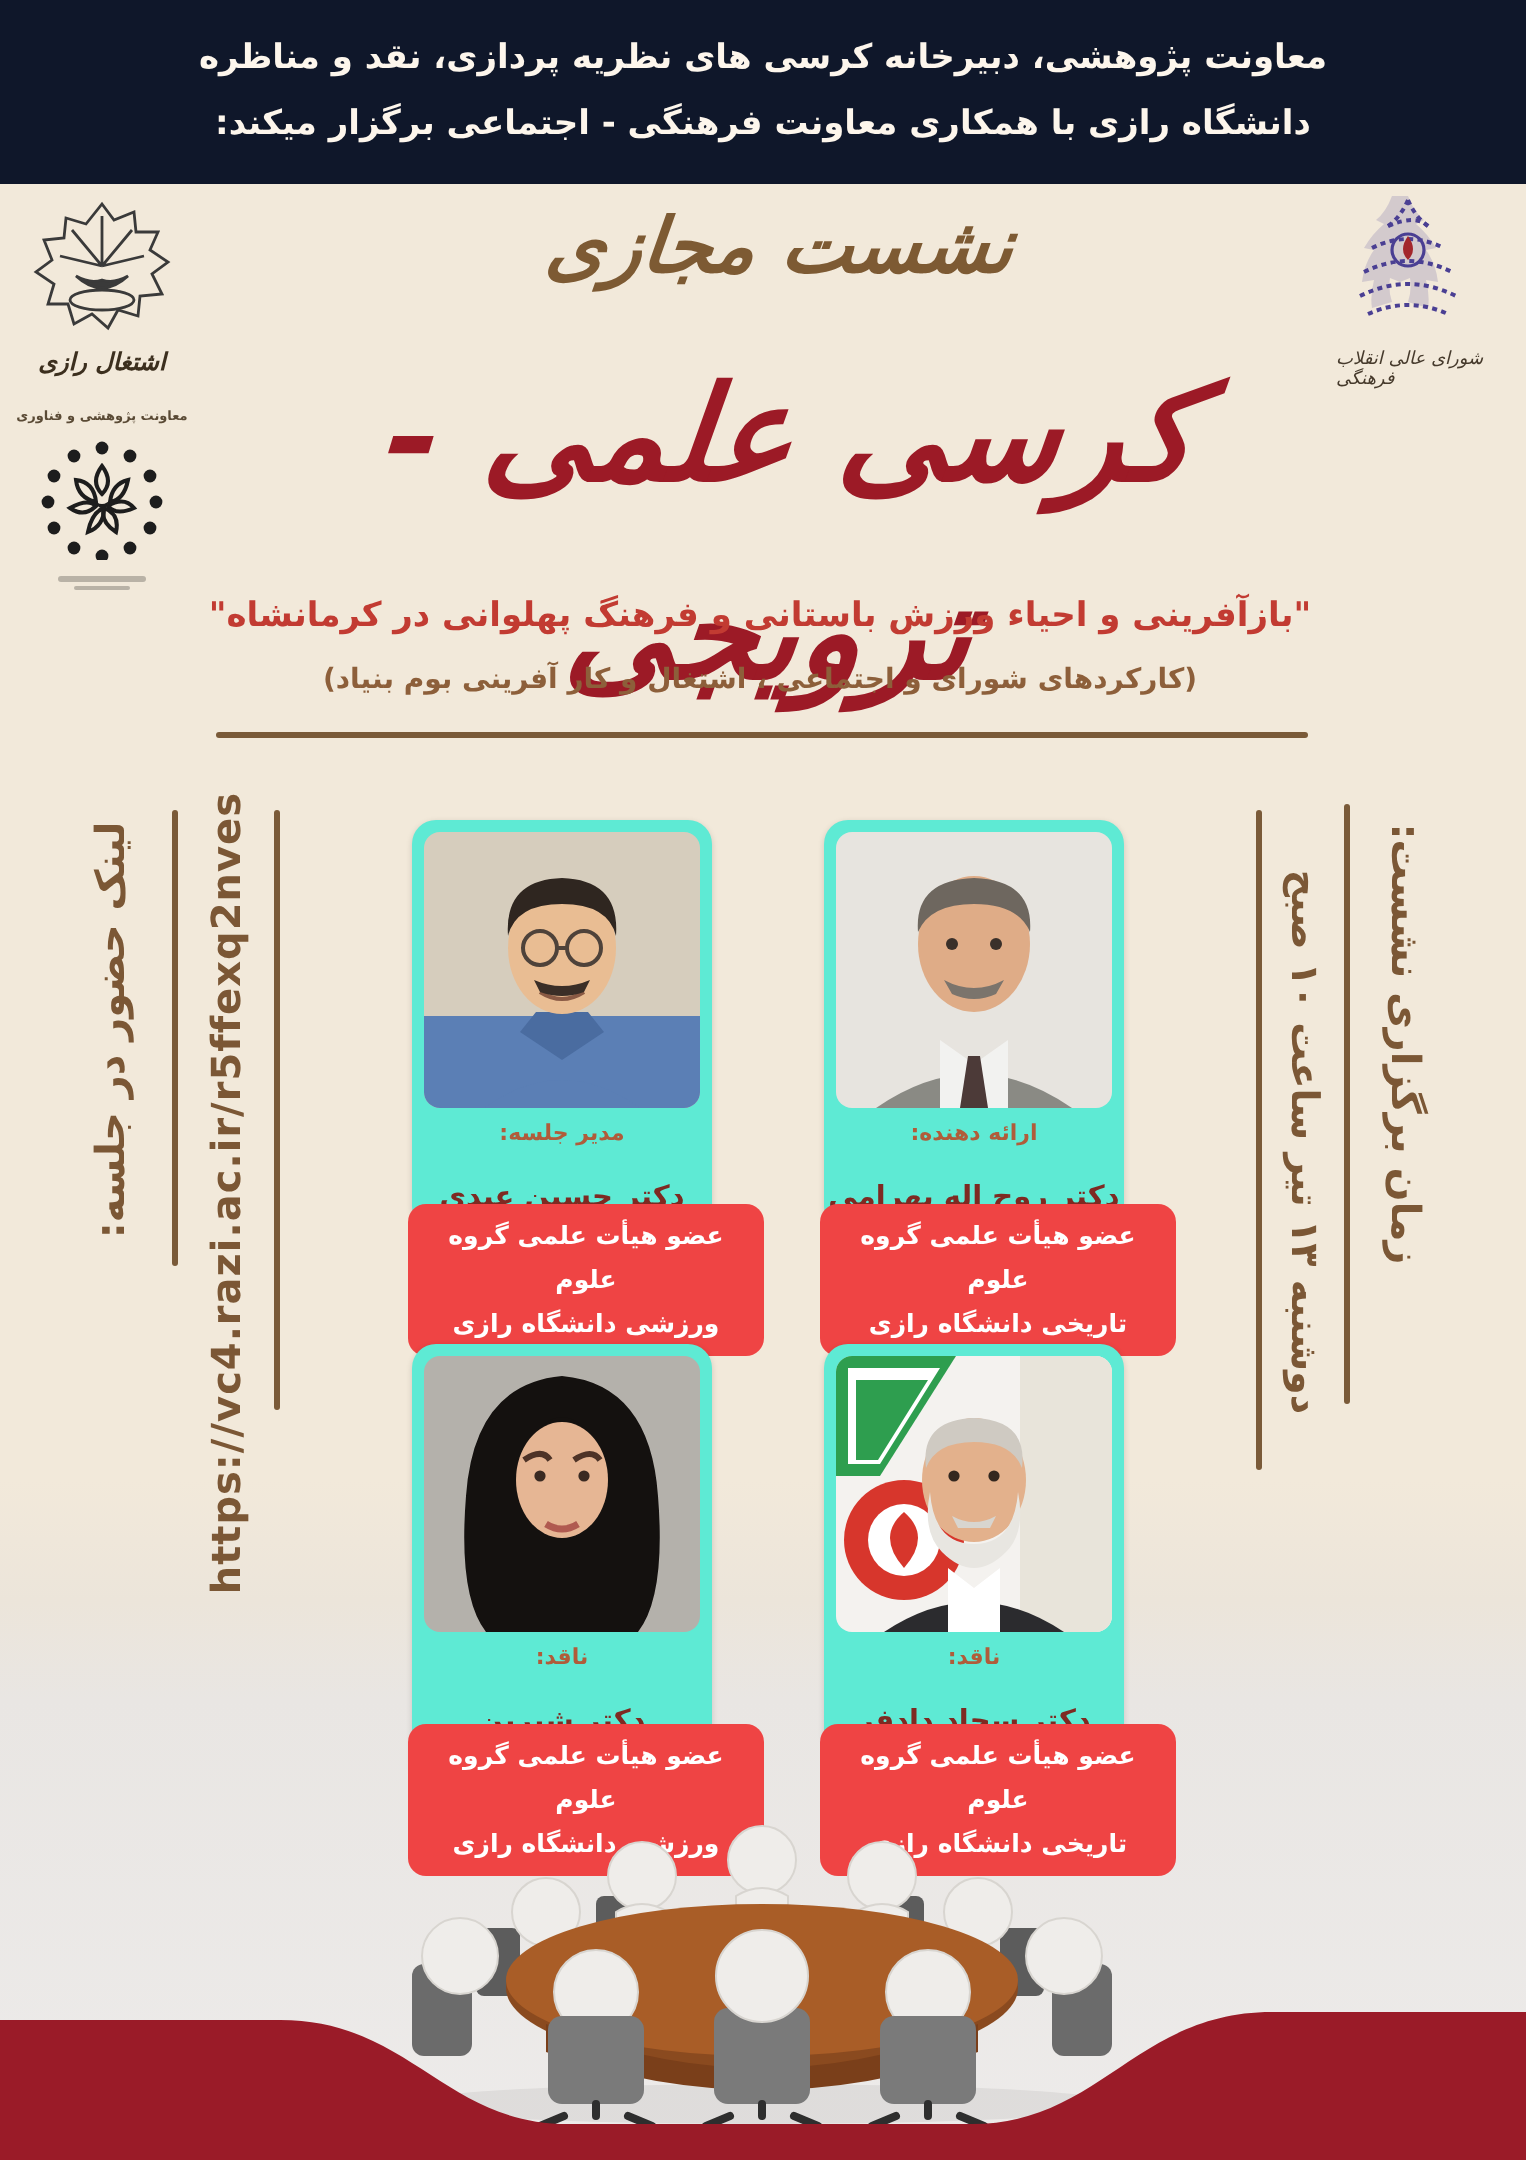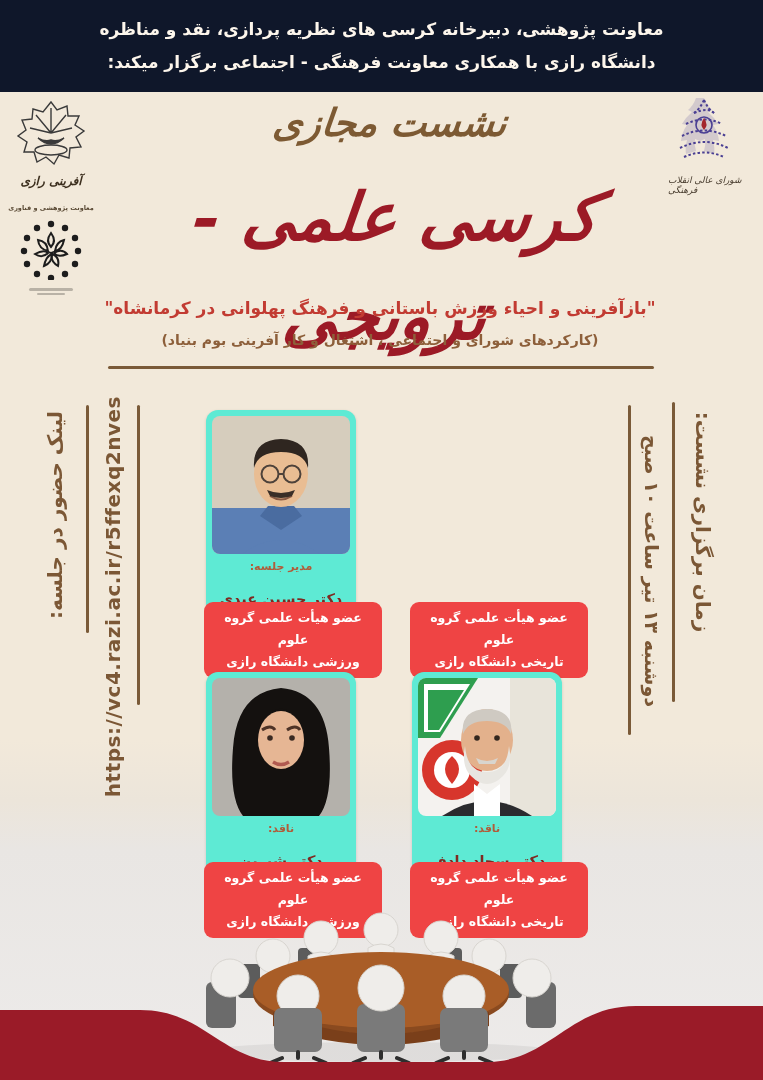--- a/index.html
+++ b/index.html
@@ -71,21 +71,21 @@
 
   <div class="logo-left">
     <svg width="70" height="66" viewBox="0 0 70 66">
       <g fill="none" stroke="#3a3a3a" stroke-width="1.4">
         <path d="M35 2 L41 10 L51 6 L52 16 L63 16 L59 25 L68 31 L60 37 L65 47 L54 48 L53 58 L43 55 L38 64 L30 57 L21 62 L18 52 L8 52 L11 42 L2 36 L10 30 L6 20 L16 19 L17 9 L27 12 Z"></path>
         <path d="M35 8 L35 33 M35 33 L20 15 M35 33 L50 15 M35 33 L14 28 M35 33 L56 28"></path>
         <path d="M22 38 Q35 50 48 38 Q41 42 35 40 Q29 42 22 38 Z" fill="#3a3a3a"></path>
         <ellipse cx="35" cy="50" rx="16" ry="5"></ellipse>
       </g>
     </svg>
-    <div class="cap1">آفرینی رازی</div>
+    <div class="cap1">اشتغال رازی</div>
     <div class="cap2">معاونت پژوهشی و فناوری</div>
     <svg width="62" height="60" viewBox="0 0 62 60" style="margin-top:8px">
       <g fill="#1d1d1d">
         <circle cx="31" cy="4" r="3.2"></circle>
           <circle cx="45" cy="8" r="3.2"></circle>
           <circle cx="55" cy="18" r="3.2"></circle>
         <circle cx="58" cy="31" r="3.2"></circle>
           <circle cx="55" cy="44" r="3.2"></circle>
           <circle cx="45" cy="54" r="3.2"></circle>
         <circle cx="31" cy="58" r="3.2"></circle>
@@ -153,20 +153,35 @@
       <path d="M55 74 q14 6 28 0 l-3 6 q-11 4 -22 0 Z" fill="#3a2e27"></path>
     </svg>
     <div class="role">مدیر جلسه:</div>
     <div class="pname">دکتر حسین عیدی</div>
   </div>
   <div class="badge" style="left:204px;top:602px;">
     <div>عضو هیأت علمی گروه علوم</div>
     <div>ورزشی دانشگاه رازی</div>
   </div>
 
+  <div class="card" style="left:412px;top:410px;">
+    <svg class="photo" viewBox="0 0 138 138">
+      <rect width="138" height="138" fill="#e7e4df"></rect>
+      <path d="M20 138 q49 -34 98 0 Z" fill="#8a8a84"></path>
+      <path d="M52 104 l17 12 l17 -12 v34 h-34 Z" fill="#f2f2f0"></path>
+      <path d="M66 112 h6 l4 26 h-14 Z" fill="#4c3a38"></path>
+      <ellipse cx="69" cy="56" rx="28" ry="34" fill="#dfac87"></ellipse>
+      <path d="M41 50 q-2 -26 28 -27 q30 1 28 27 q-6 -14 -28 -14 q-22 0 -28 14 Z" fill="#6e675f"></path>
+      <circle cx="58" cy="56" r="3" fill="#3a302a"></circle>
+        <circle cx="80" cy="56" r="3" fill="#3a302a"></circle>
+      <path d="M54 74 q15 8 30 0 l-4 7 q-11 5 -22 0 Z" fill="#7b746c"></path>
+    </svg>
+    <div class="role">ارائه دهنده:</div>
+    <div class="pname">دکتر روح اله بهرامی</div>
+  </div>
   <div class="badge" style="left:410px;top:602px;">
     <div>عضو هیأت علمی گروه علوم</div>
     <div>تاریخی دانشگاه رازی</div>
   </div>
 
   <div class="card" style="left:206px;top:672px;">
     <svg class="photo" viewBox="0 0 138 138">
       <rect width="138" height="138" fill="#b4b1ab"></rect>
       <path d="M69 10 q44 4 48 60 q4 50 -10 68 h-76 q-14 -18 -10 -68 q4 -56 48 -60 Z" fill="#14110f"></path>
       <ellipse cx="69" cy="62" rx="23" ry="29" fill="#e6b694"></ellipse>

